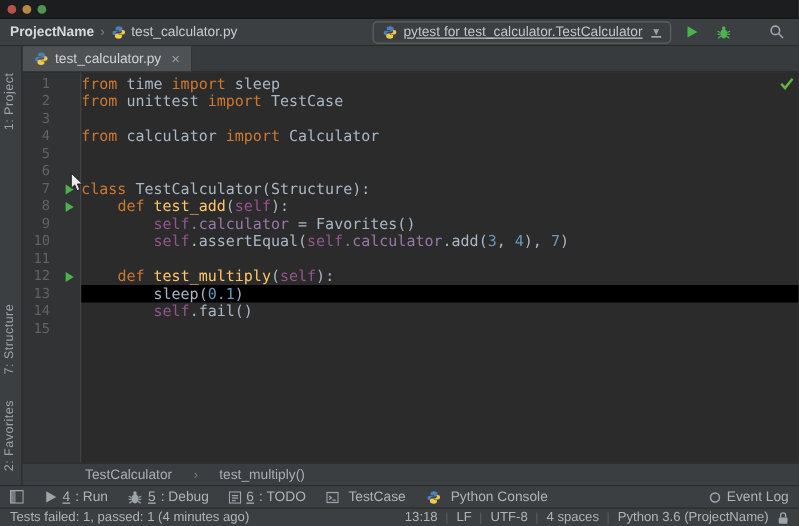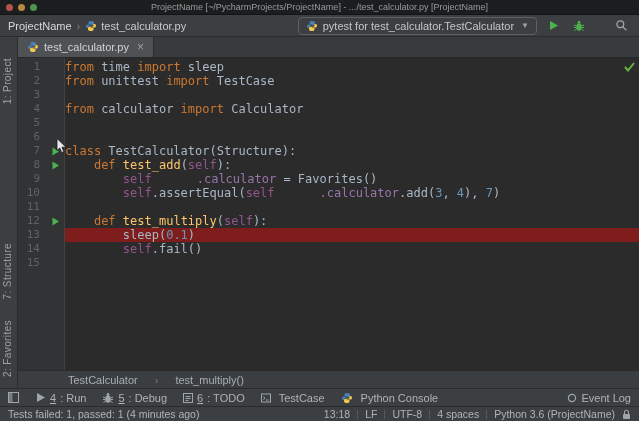--- a/index.html
+++ b/index.html
@@ -15,26 +15,26 @@
   
   .titlebar{ height:15px; background:#1b1d1e; display:flex; align-items:center; justify-content:center;
     font-size:9px; color:#9a9a9a; position:relative; border-bottom:1px solid #141414;}
   .traffic{ position:absolute; left:6px; top:4px; display:flex; gap:5px;}
   .traffic span{ width:7px; height:7px; border-radius:50%; display:inline-block;}
   .tl-close{background:#b5534b;} .tl-min{background:#b9883f;} .tl-max{background:#4f9551;}
 
   
   .navbar{ height:22px; display:flex; align-items:center; padding:0 8px; font-size:11px;
     background:#3c3f41; border-bottom:1px solid #2b2b2b; color:#c7cbcf;}
-  .nav-project{ font-weight:normal; color:#d6d9dc; cursor:pointer;}
+  .nav-project{ font-weight:bold; color:#d6d9dc; cursor:pointer;}
   .nav-sep{ color:#7f8487; padding:0 5px;}
   .icon{ display:inline-flex; align-items:center; justify-content:center;}
   .nav-file{ margin-left:4px; cursor:pointer;}
   .run-config{ margin-left:auto; display:flex; align-items:center; gap:5px; border:1px solid #5e6163;
-    border-radius:4px; height:18px; padding:0 7px; color:#c2c6ca; cursor:pointer;}
+    border-radius:4px; height:18px; padding:0 7px; color:#c2c6ca; cursor:pointer;text-decoration:underline;}
   .run-config .dd{ font-size:8px; color:#9da2a6; margin-left:2px;}
   .icon-btn{ background:none; border:none; display:inline-flex; align-items:center; justify-content:center;
     width:20px; height:20px; cursor:pointer; margin-left:6px;}
   .icon-btn.search{ margin-left:22px;}
 
   
   .main{ height:351px; display:flex;}
   .stripe{ width:18px; background:#3c3f41; border-right:1px solid #2b2b2b; position:relative; flex:none;}
   .stripe-btn{ position:absolute; left:2px; writing-mode:vertical-rl; transform:rotate(180deg);
     font-size:10px; color:#9da2a6; letter-spacing:.4px; cursor:pointer; white-space:nowrap;}
@@ -49,23 +49,23 @@
   
   .editor{ flex:1; position:relative; background:#2b2b2b; overflow:hidden;
     font-family:"DejaVu Sans Mono", monospace; font-size:12px; padding-top:2px;}
   .gutter-bg{ position:absolute; left:0; top:0; bottom:0; width:47px; background:#313335;
     border-right:1px solid #404345;}
   #code-lines{ position:relative;}
   .code-line{ display:flex; height:14px; line-height:14px;}
   .ln{ width:27px; flex:none; text-align:right; padding-right:5px; color:#606366; font-size:11px;}
   .gut{ width:20px; flex:none; display:flex; align-items:center; justify-content:center;}
   .code{ flex:1; white-space:pre; color:var(--p);}
-  .code-line.current .code{ background:#7f1d1d;}
+  .code-line.current .code{ background:#000000;}
   .tk-kw{color:var(--kw);} .tk-p{color:var(--p);} .tk-fn{color:var(--fn);}
-  .tk-slf{color:var(--slf);} .tk-attr{color:var(--attr);margin-left:45px;} .tk-num{color:var(--numc);}
+  .tk-slf{color:var(--slf);} .tk-attr{color:var(--attr);} .tk-num{color:var(--numc);}
   .check{ position:absolute; right:4px; top:3px;}
   .cursor{ position:absolute; left:38px; top:80px; z-index:6;}
 
   
   .crumbs{ height:18px; background:#3b3e40; border-top:1px solid #2b2b2b; display:flex; align-items:center;
     gap:17px; padding-left:50px; font-size:11px; color:#a8aeb3;}
   .crumb{ cursor:pointer;}
   .crumb-sep{ color:#75797c;}
 
   
@@ -85,21 +85,20 @@
 </style>
 </head>
 <body>
 
 <div class="titlebar">
   <div class="traffic">
     <span class="tl-close"></span>
     <span class="tl-min"></span>
     <span class="tl-max"></span>
   </div>
-  <span>ProjectName [~/PycharmProjects/ProjectName] - .../test_calculator.py [ProjectName]</span>
 </div>
 
 <div class="navbar">
   <span class="nav-project">ProjectName</span>
   <span class="nav-sep">›</span>
   <span class="icon">
       <svg width="12" height="12" viewBox="0 0 12 12">
         <path d="M6 1C4 1 3.5 1.8 3.5 2.8V4h2.7v.5H2.7C1.6 4.5 1 5.2 1 6.3 1 7.4 1.6 8 2.7 8h.8V6.8c0-1 .9-1.6 1.9-1.6h2.1c.9 0 1.5-.7 1.5-1.6V2.8C9 1.8 8 1 6 1z" fill="#4c7fb5"></path>
         <path d="M6 11c2 0 2.5-.8 2.5-1.8V8H5.8v-.5h3.5c1.1 0 1.7-.7 1.7-1.8S10.4 4 9.3 4h-.8v1.2c0 1-.9 1.6-1.9 1.6H4.5c-.9 0-1.5.7-1.5 1.6v.8C3 10.2 4 11 6 11z" fill="#f2c94c"></path>
       </svg>

